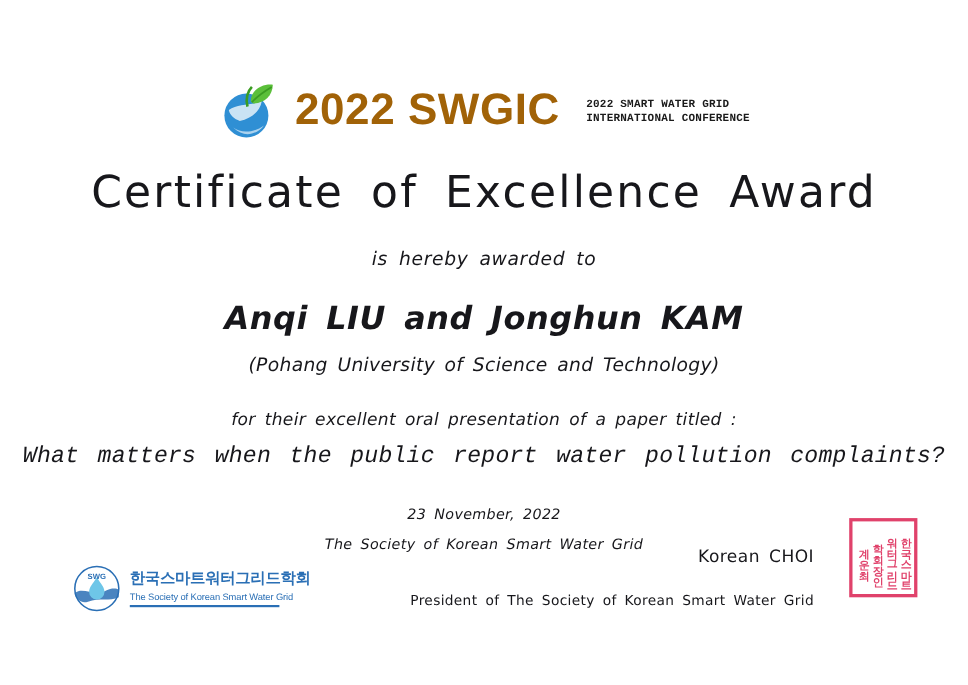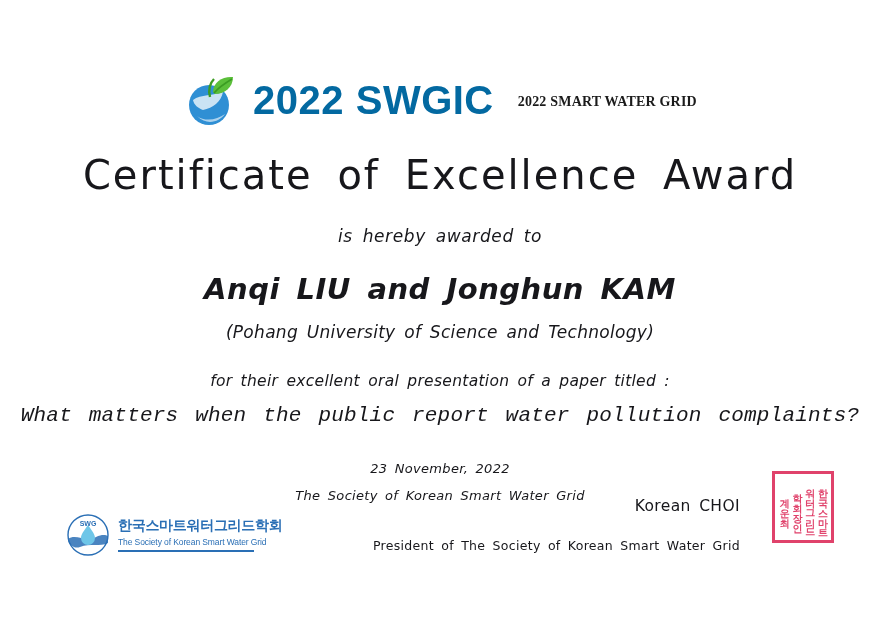--- a/index.html
+++ b/index.html
@@ -34,27 +34,27 @@
     height: 56px;
     position: relative;
     flex: 0 0 auto;
   }
   .globe-logo svg { display: block; }
 
   .swgic-title {
     font-family: "Liberation Sans", sans-serif;
     font-size: 40px;
     font-weight: bold;
-    color: #0369a1;
+    color: #a16207;
     letter-spacing: 0.5px;
     line-height: 1;
   }
   .swgic-sub {
-    font-family: Liberation Serif, serif;
-    font-size: 14px;
+    font-family: Liberation Mono, monospace;
+    font-size: 10px;
     font-weight: bold;
     color: #1b1b1b;
     line-height: 1.35;
     letter-spacing: 0.2px;
     margin-left: 10px;
     margin-top: 4px;
   }
 
   
   .cert-title {
@@ -250,20 +250,21 @@
         <path d="M10 28 C18 22, 30 24, 40 20 C38 30, 30 36, 20 38 C15 36, 11 33, 10 28 Z" fill="#ffffff" opacity="0.75"></path>
         <path d="M14 44 C22 50, 34 48, 42 42 C36 50, 24 54, 14 44 Z" fill="#ffffff" opacity="0.6"></path>
         <path d="M30 20 C30 10, 40 4, 50 5 C50 15, 42 22, 32 22 Z" fill="#5bbf3a"></path>
         <path d="M31 21 C36 15, 44 10, 49 7" stroke="#3b9c22" stroke-width="1.6" fill="none"></path>
         <path d="M27 25 C25 18, 27 11, 31 7" stroke="#3b9c22" stroke-width="2.4" fill="none"></path>
       </svg>
     </div>
     <div class="swgic-title">2022 SWGIC</div>
     <div class="swgic-sub">
       <div>2022 SMART WATER GRID</div>
+      <div>INTERNATIONAL CONFERENCE</div>
     </div>
   </div>
 
   <div class="cert-title">Certificate  of  Excellence  Award</div>
   <div class="hereby">is hereby awarded to</div>
   <div class="recipients">Anqi LIU and Jonghun KAM</div>
   <div class="affiliation">(Pohang University of Science and Technology)</div>
   <div class="reason">for their excellent oral presentation of a paper titled :</div>
   <div class="paper-title">What matters when the public report water pollution complaints?</div>
   <div class="date">23 November, 2022</div>

